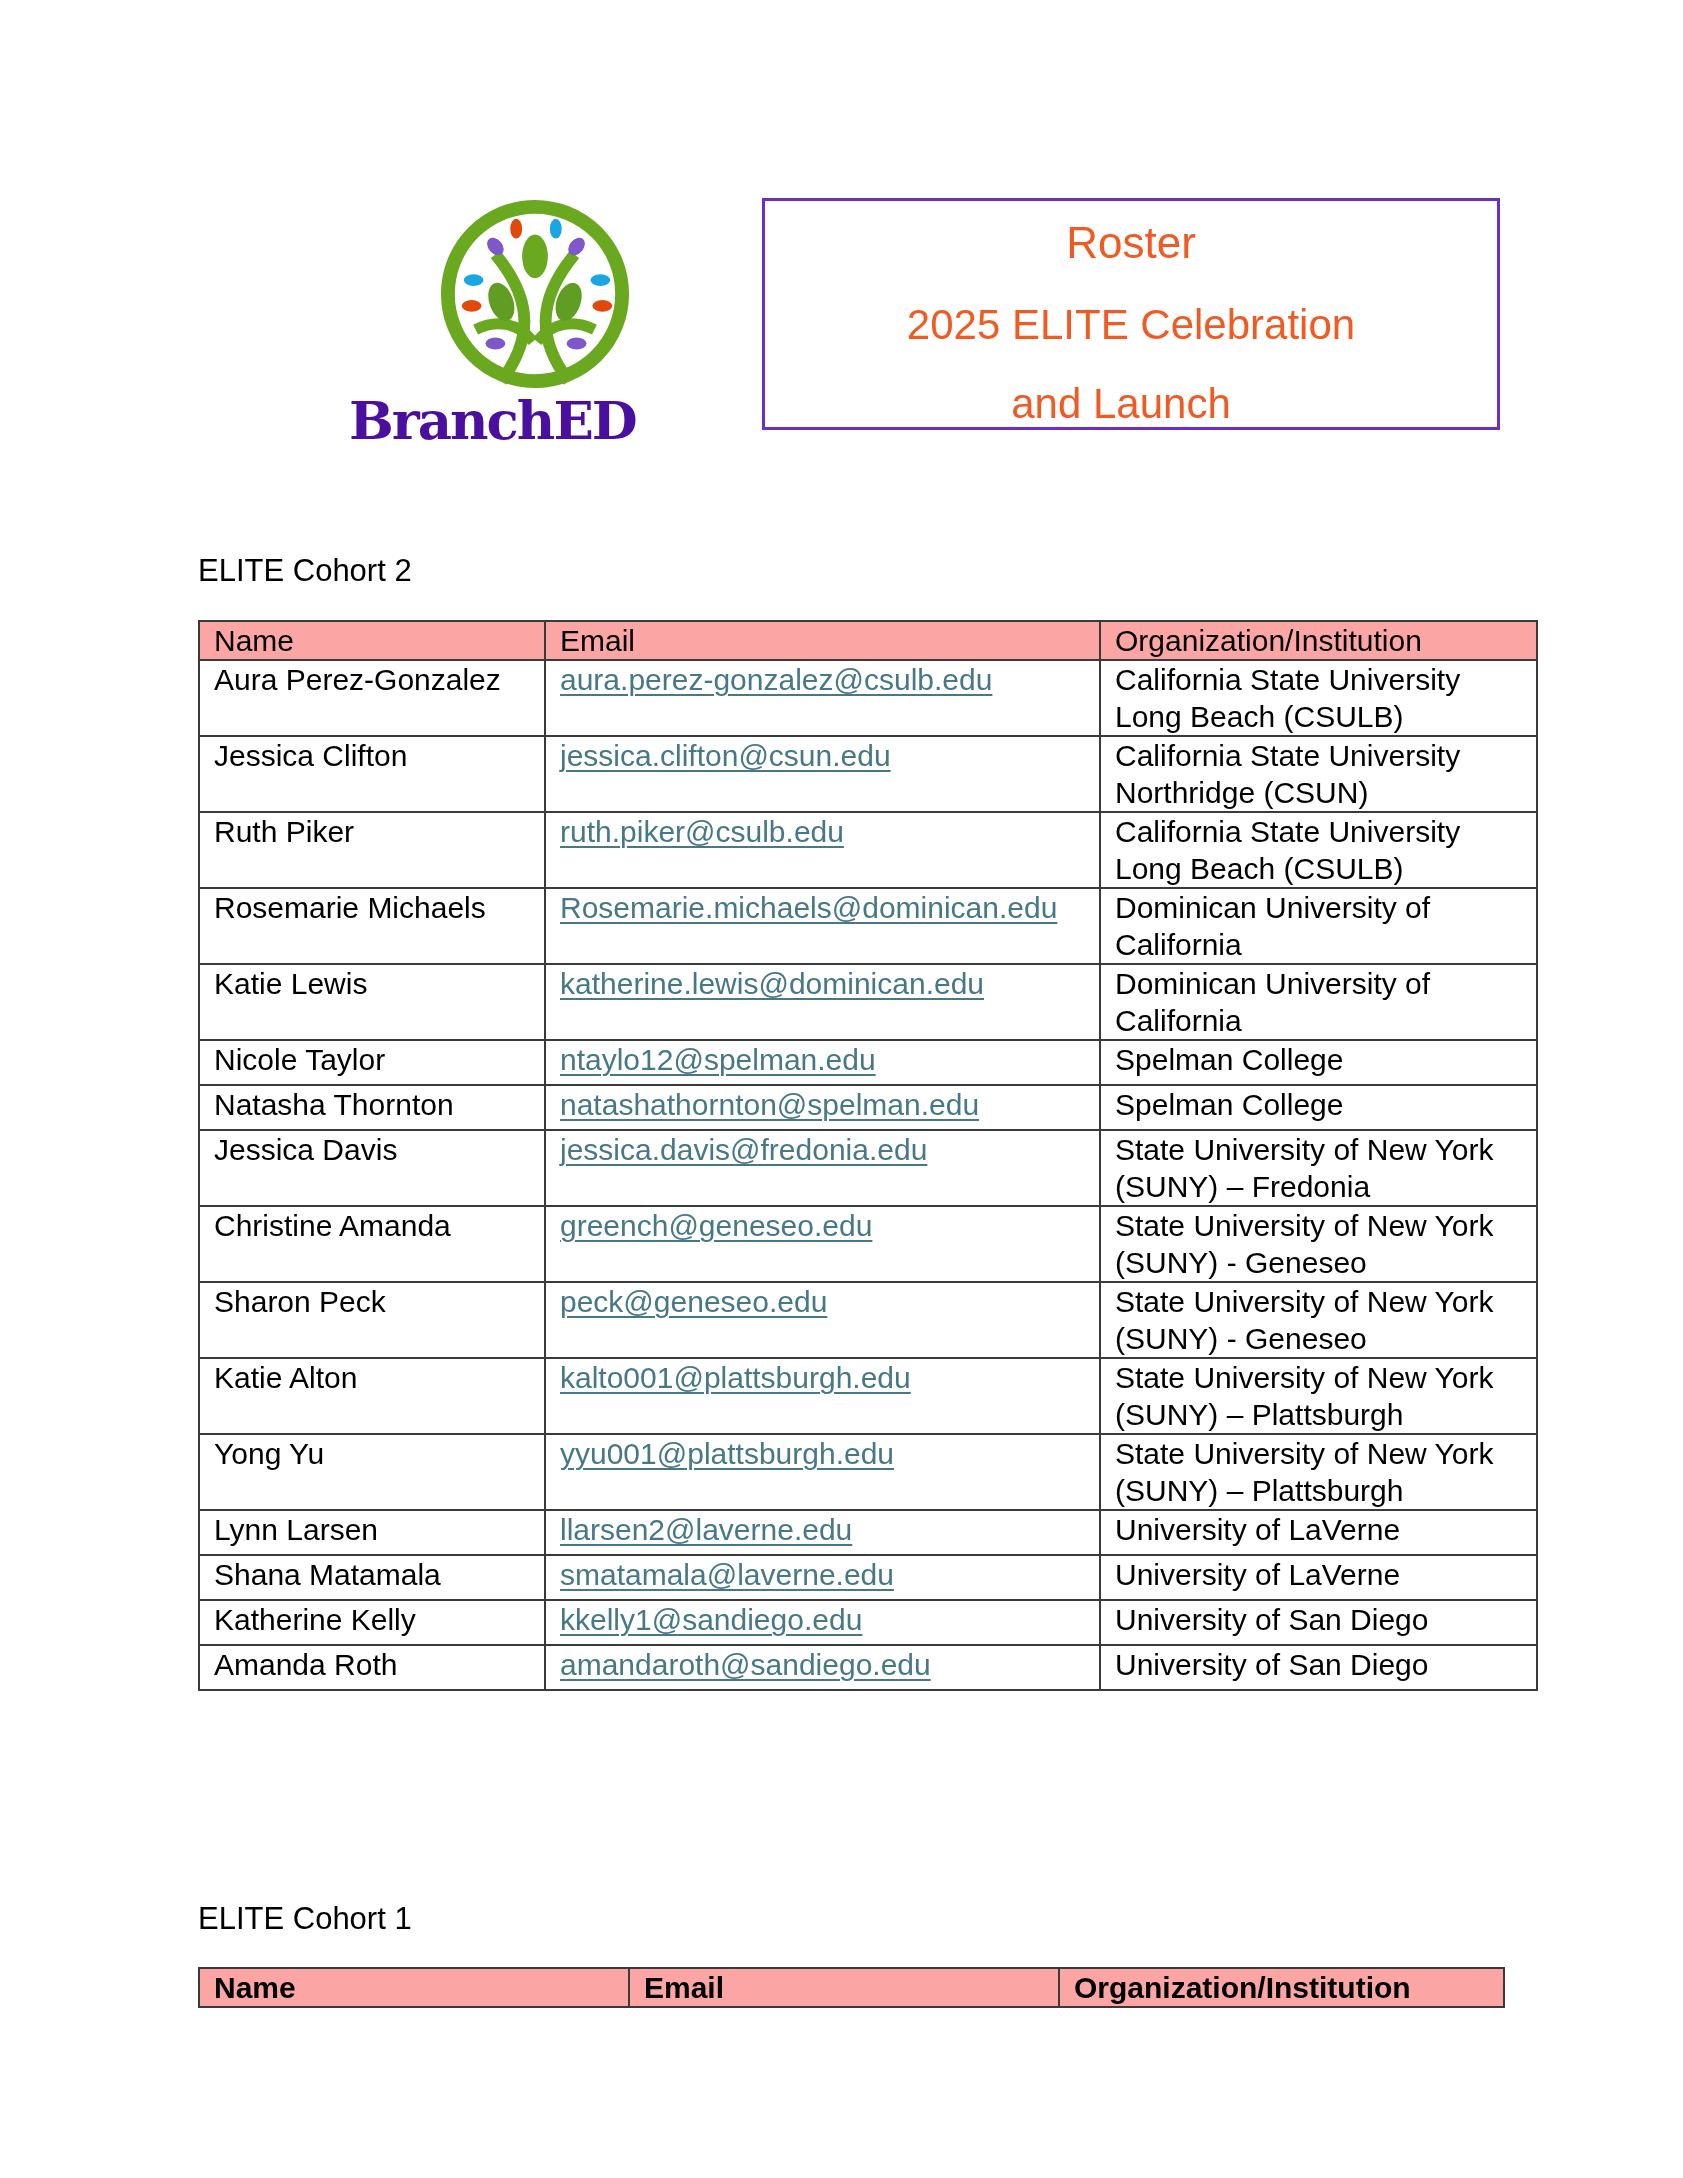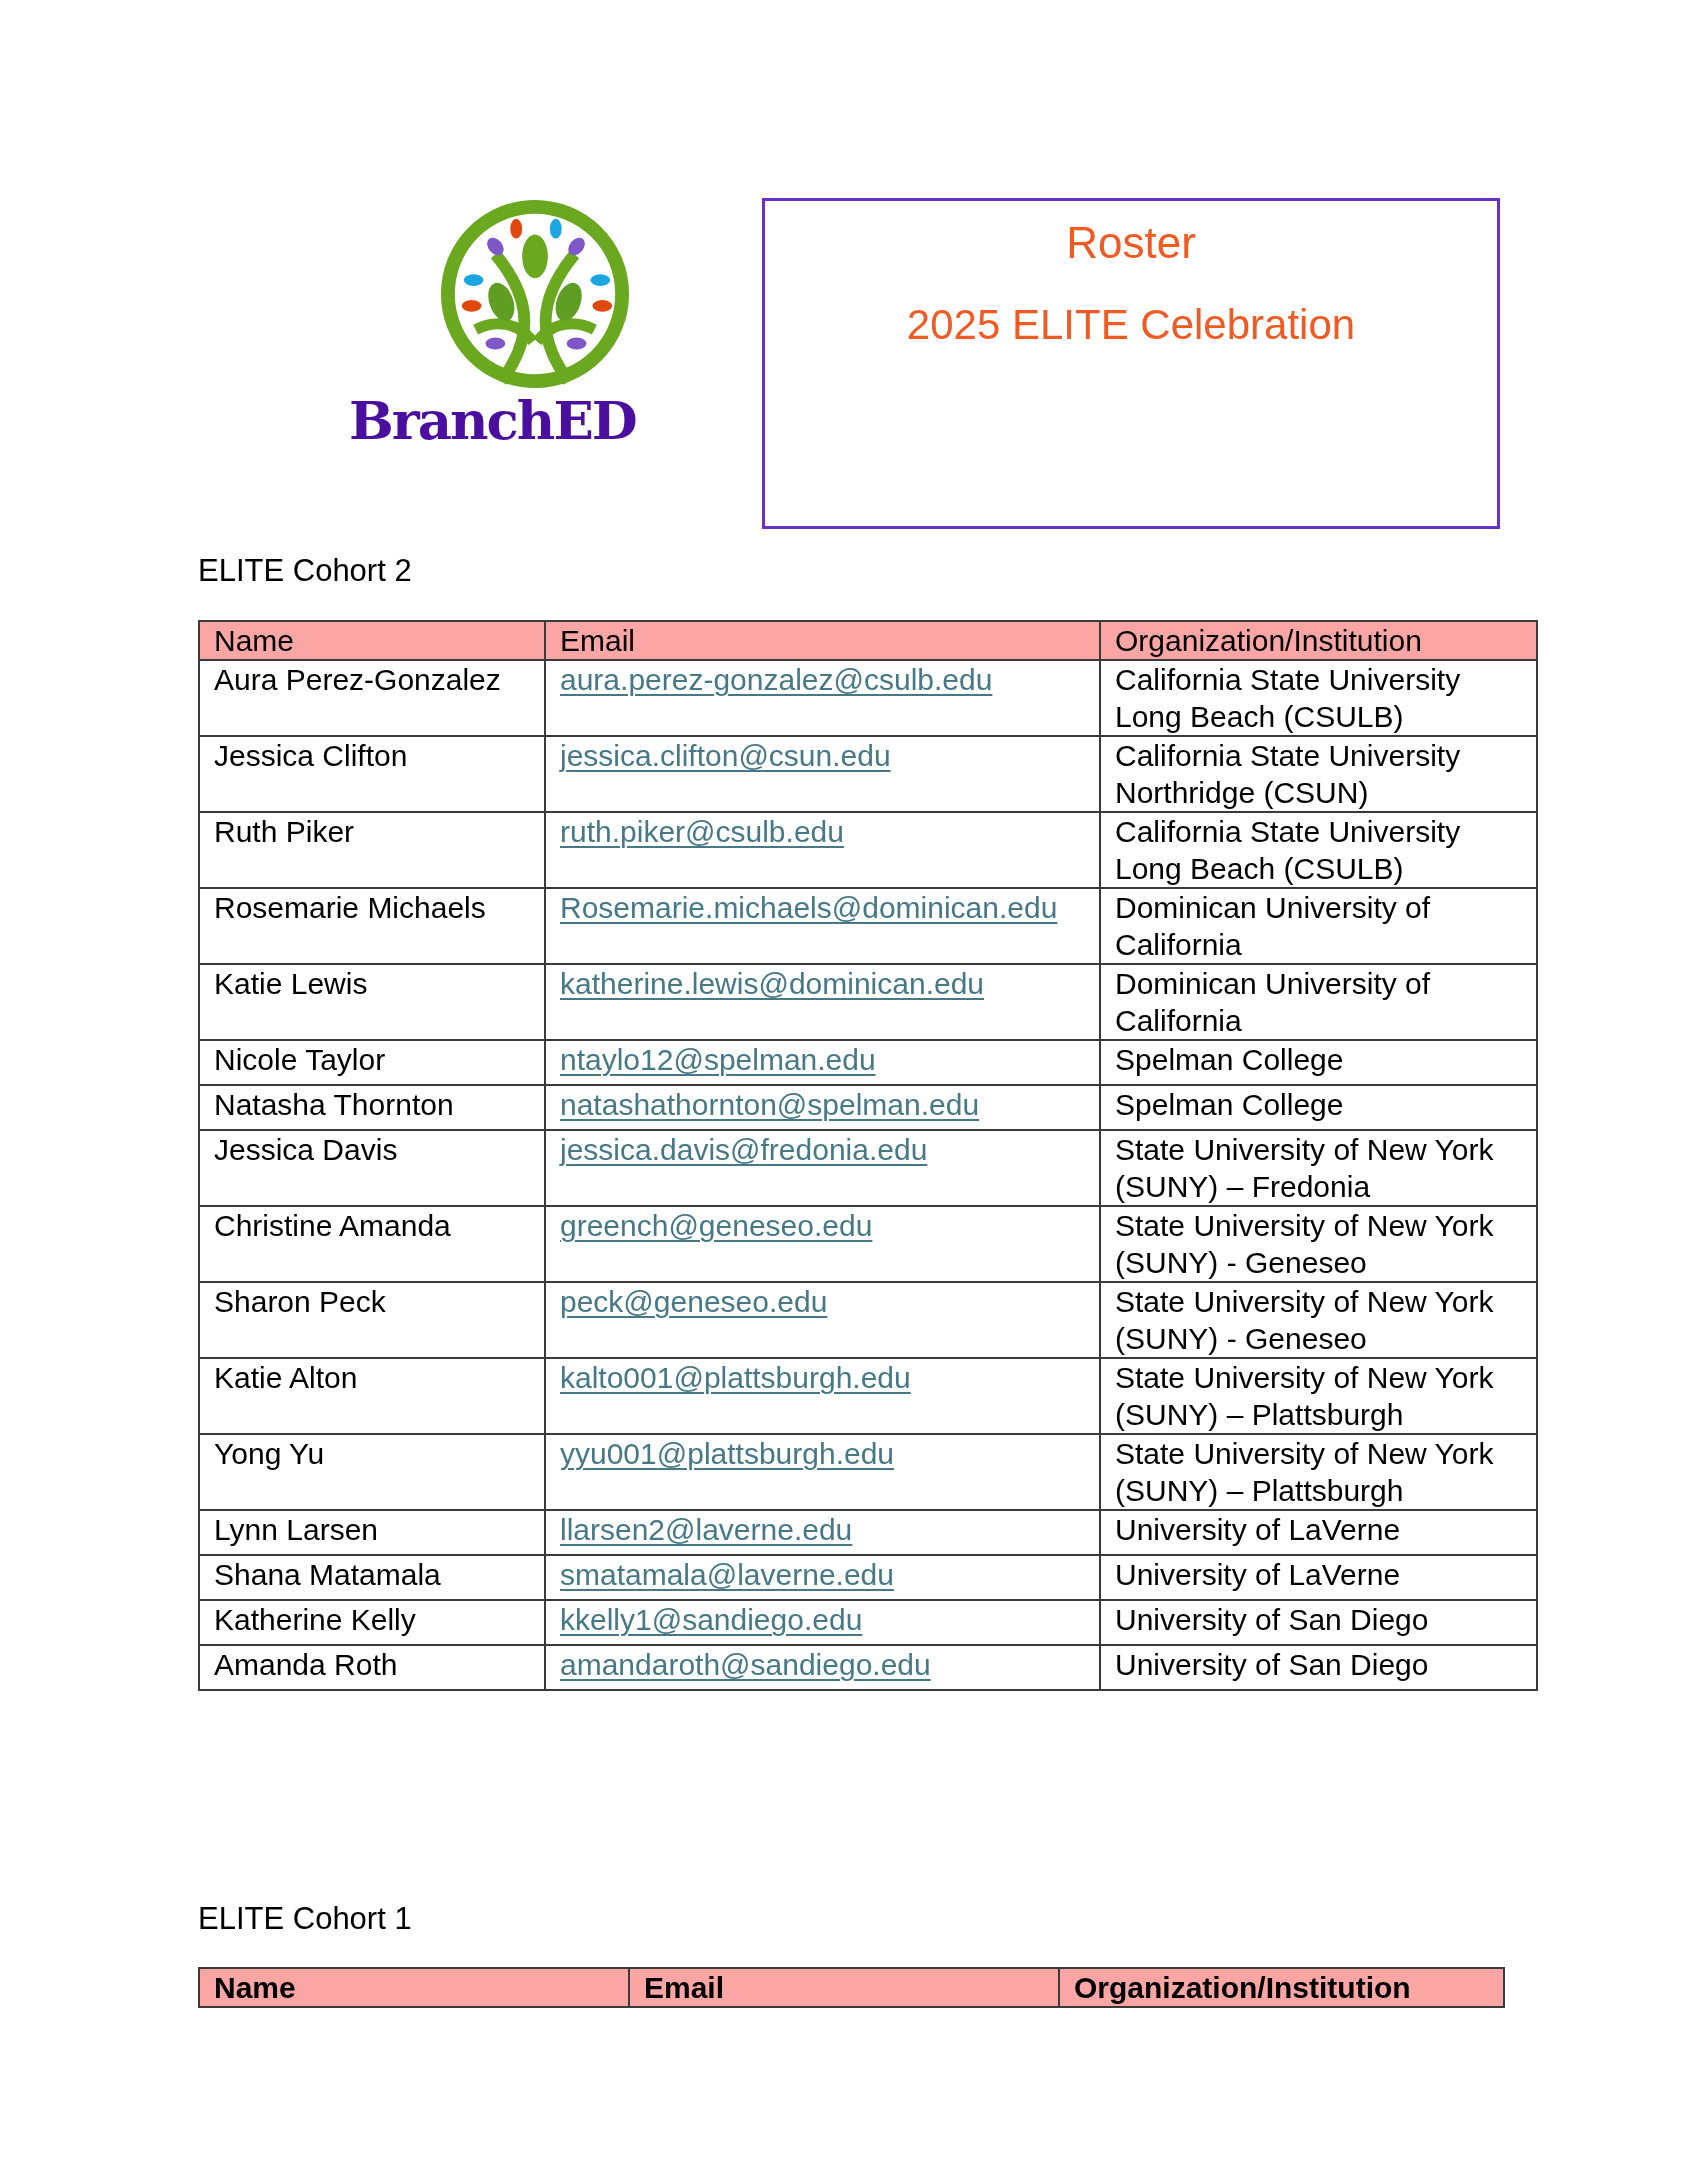--- a/index.html
+++ b/index.html
@@ -3,21 +3,21 @@
 <meta charset="utf-8">
 <style>
   html, body { margin:0; padding:0; background:#ffffff; }
   body { width:1683px; height:2178px; position:relative; overflow:hidden;
          font-family:"Liberation Sans", sans-serif; color:#000; }
   .logo { position:absolute; left:337px; top:193px; width:416px; height:267px; }
   .logo svg { position:absolute; left:99px; top:0; }
   .brand-word { position:absolute; left:12px; top:193px; width:396px;
                 font-family:"DejaVu Serif", serif; font-weight:bold; font-size:53px;
                 letter-spacing:-2px; color:#4b0fa0; line-height:69px; white-space:nowrap; }
-  .title-box { position:absolute; left:762px; top:198px; width:738px; height:331px;
+  .title-box { position:absolute; left:762px; top:198px; width:738px; height:232px;
                border:3px solid #6a2fc8; box-sizing:border-box; text-align:center; color:#f05a23; }
   .title-box .t1 { position:absolute; left:0; right:0; top:14px; font-size:44px; line-height:55px; }
   .title-box .t2 { position:absolute; left:0; right:0; top:96px; font-size:42px; line-height:55px; }
   .title-box .t3 { position:absolute; left:0; right:0; top:175px; font-size:42px; line-height:55px; padding-right:20px; }
   .section-label { position:absolute; left:198px; font-size:31px; line-height:40px; }
   table.roster { position:absolute; left:198px; border-collapse:collapse; table-layout:fixed; }
   table.roster td, table.roster th { border:2px solid #3a3a3a; padding:0 14px; vertical-align:top;
       font-size:30px; line-height:37px; text-align:left; font-weight:normal; overflow:hidden; }
   table.roster th { background:#fca5a5; }
   table.roster.bold-head th { font-weight:bold; }
@@ -51,20 +51,21 @@
     <ellipse cx="168" cy="114" rx="10" ry="6" fill="#e0480c"></ellipse>
     <ellipse cx="60" cy="152" rx="10" ry="6" fill="#7e57c8"></ellipse>
     <ellipse cx="142" cy="152" rx="10" ry="6" fill="#7e57c8"></ellipse>
   </svg>
   <div class="brand-word">BranchED</div>
 </div>
 
 <div class="title-box">
   <div class="t1">Roster</div>
   <div class="t2">2025 ELITE Celebration</div>
+  <div class="t3">and Launch</div>
 </div>
 
 <div class="section-label" style="top:551px;">ELITE Cohort 2</div>
 
 <table class="roster" style="top:620px; width:1338px;">
   <colgroup>
       <col style="width:346px">
       <col style="width:555px">
       <col style="width:437px">
     </colgroup>

